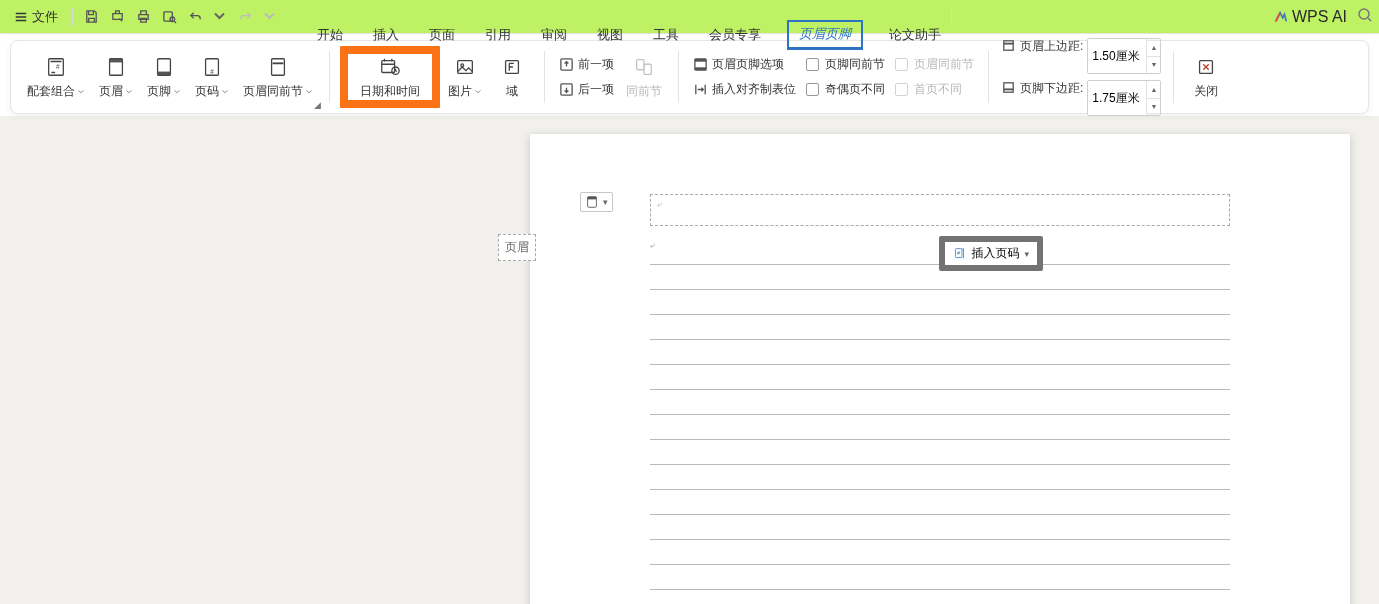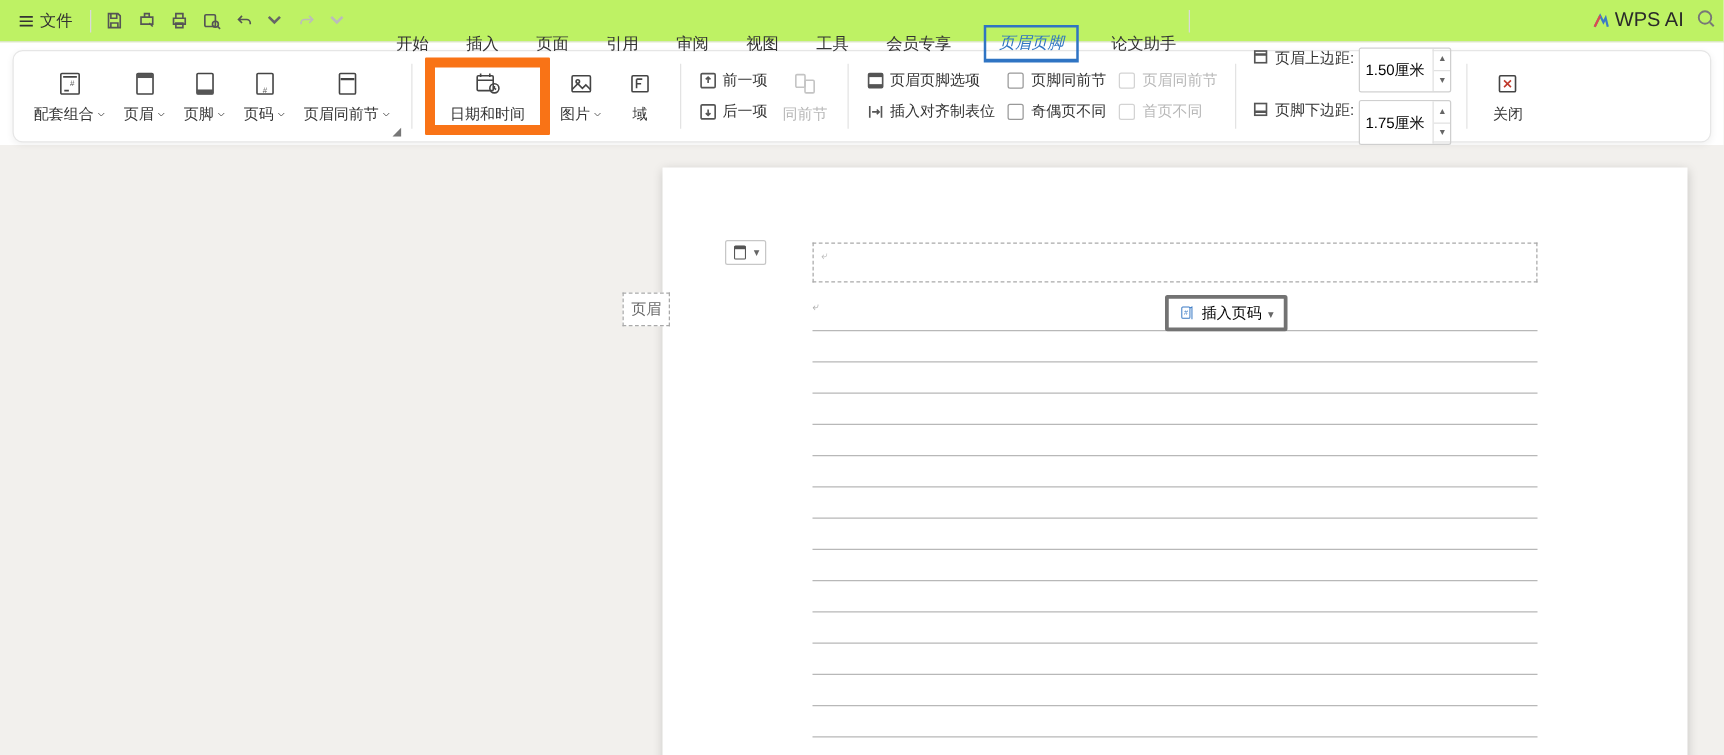--- a/index.html
+++ b/index.html
@@ -60,21 +60,21 @@
 .canvas { position: relative; padding-top: 18px; padding-left: 530px; }
 .paper { width: 820px; background: #fff; box-shadow: 0 2px 8px rgba(0,0,0,0.18); padding-top: 60px; min-height: 490px; position: relative; }
 .header-tag { position: absolute; left: -32px; top: 100px; border: 1px dashed #a9a9a9; font-size: 12px; color: #666; padding: 4px 6px; background: #fff; }
 .header-options { position: absolute; left: 50px; top: 58px; display: flex; align-items: center; border: 1px solid #c7c7c7; border-radius: 2px; padding: 2px 4px; gap: 4px; background: #fff; cursor: pointer; }
 .header-options svg { width: 14px; height: 14px; stroke: #555; fill: none; }
 .header-options .dd { font-size: 9px; color: #666; }
 
 .header-box { margin: 0 120px 0 120px; border: 1px dashed #a9a9a9; height: 32px; padding: 4px 6px; font-size: 9px; color: #888; }
 .header-box::before { content: "⤶"; font-size: 9px; color: #bbb; }
 
-.insert-pgnum { position: absolute; top: 102px; right: 320px; border: 3px solid #737373; border-radius: 2px; padding: 3px 8px; display: flex; align-items: center; gap: 5px; font-size: 12px; background: #fff; cursor: pointer; }
+.insert-pgnum { position: absolute; top: 102px; right: 307px; border: 6px solid #737373; border-radius: 2px; padding: 3px 8px; display: flex; align-items: center; gap: 5px; font-size: 12px; background: #fff; cursor: pointer; }
 .insert-pgnum svg { width: 13px; height: 13px; stroke: #3b7bc5; fill: none; }
 .insert-pgnum .dd { font-size: 9px; color: #666; }
 
 .body-area { margin: 14px 120px 0 120px; font-size: 9px; color: #aaa; }
 .body-line { border-bottom: 1px solid #b8b8b8; height: 25px; }
 .body-line:first-child::before { content: "⤶"; }
 
 </style>
 </head>
 <body>

